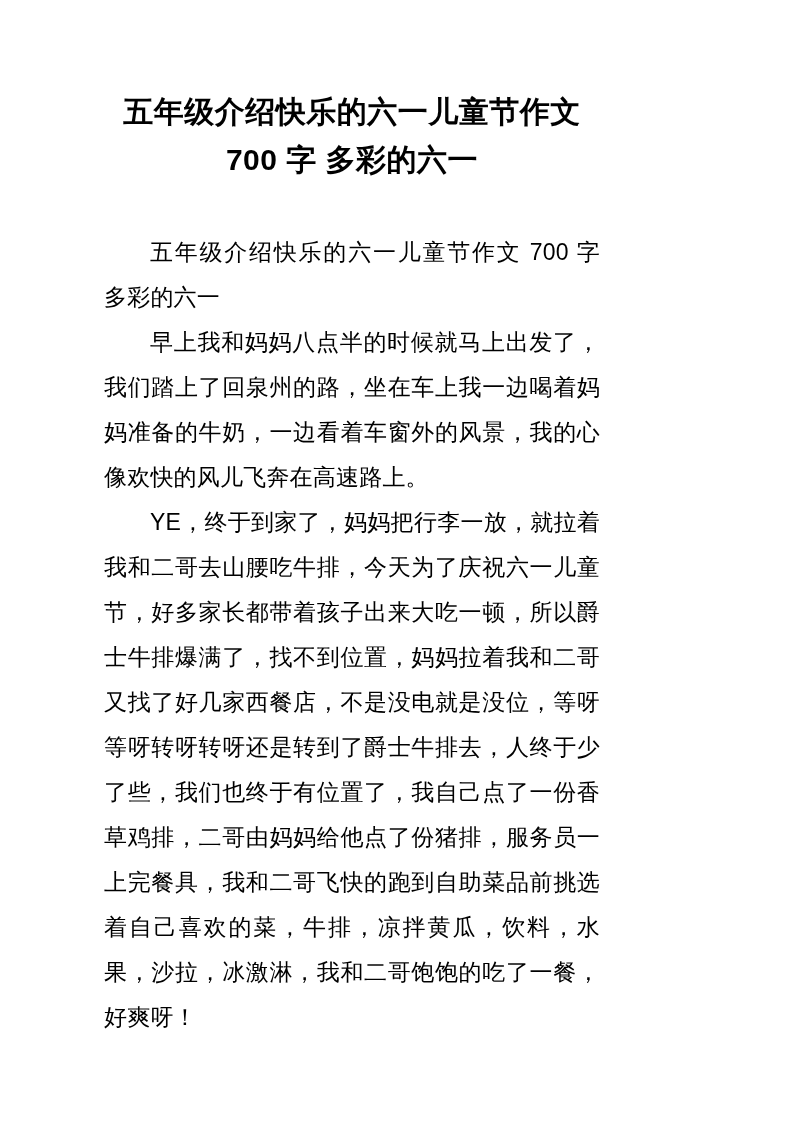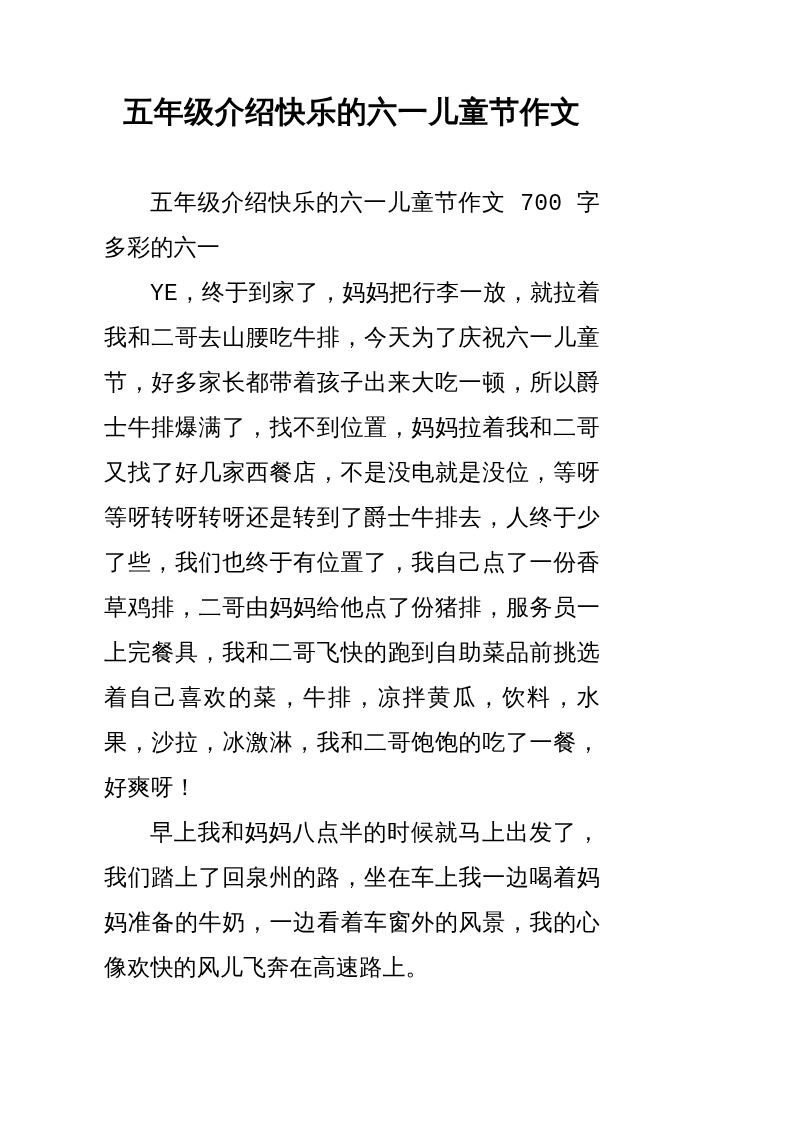--- a/index.html
+++ b/index.html
@@ -32,38 +32,39 @@
     padding: 0 4px;
   }
   .title-line {
     display: block;
     white-space: nowrap;
   }
   .body-block {
     margin-top: 46px;
   }
   .para {
-    font-family: Liberation Mono, monospace;
+    font-family: Liberation Sans, sans-serif;
     font-size: 23px;
     line-height: 45px;
     text-align: justify;
     text-justify: inter-ideograph;
     text-indent: 2em;
     margin: 0;
     letter-spacing: 0.2px;
   }
 </style>
 </head>
 <body>
 
 <div class="page">
 
   <h1 class="doc-title">
     <span class="title-line">五年级介绍快乐的六一儿童节作文</span>
+    <span class="title-line">700 字 多彩的六一</span>
   </h1>
 
   <div class="body-block">
     <p class="para">五年级介绍快乐的六一儿童节作文 700 字　多彩的六一</p>
+    <p class="para">早上我和妈妈八点半的时候就马上出发了，我们踏上了回泉州的路，坐在车上我一边喝着妈妈准备的牛奶，一边看着车窗外的风景，我的心像欢快的风儿飞奔在高速路上。</p>
     <p class="para">YE，终于到家了，妈妈把行李一放，就拉着我和二哥去山腰吃牛排，今天为了庆祝六一儿童节，好多家长都带着孩子出来大吃一顿，所以爵士牛排爆满了，找不到位置，妈妈拉着我和二哥又找了好几家西餐店，不是没电就是没位，等呀等呀转呀转呀还是转到了爵士牛排去，人终于少了些，我们也终于有位置了，我自己点了一份香草鸡排，二哥由妈妈给他点了份猪排，服务员一上完餐具，我和二哥飞快的跑到自助菜品前挑选着自己喜欢的菜，牛排，凉拌黄瓜，饮料，水果，沙拉，冰激淋，我和二哥饱饱的吃了一餐，好爽呀！</p>
-    <p class="para">早上我和妈妈八点半的时候就马上出发了，我们踏上了回泉州的路，坐在车上我一边喝着妈妈准备的牛奶，一边看着车窗外的风景，我的心像欢快的风儿飞奔在高速路上。</p>
   </div>
 
 </div>
 
 </body></html>

